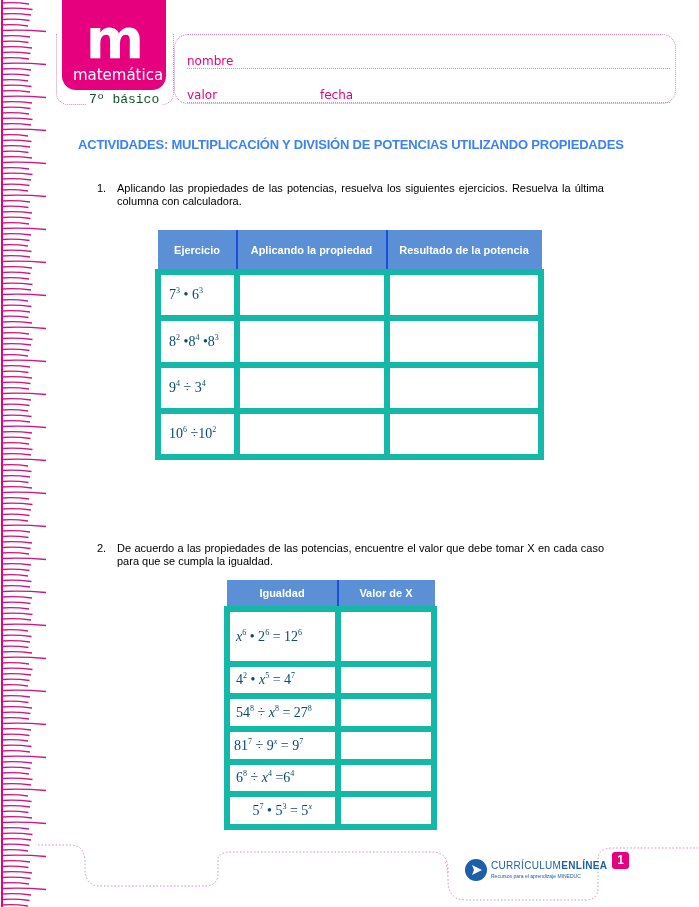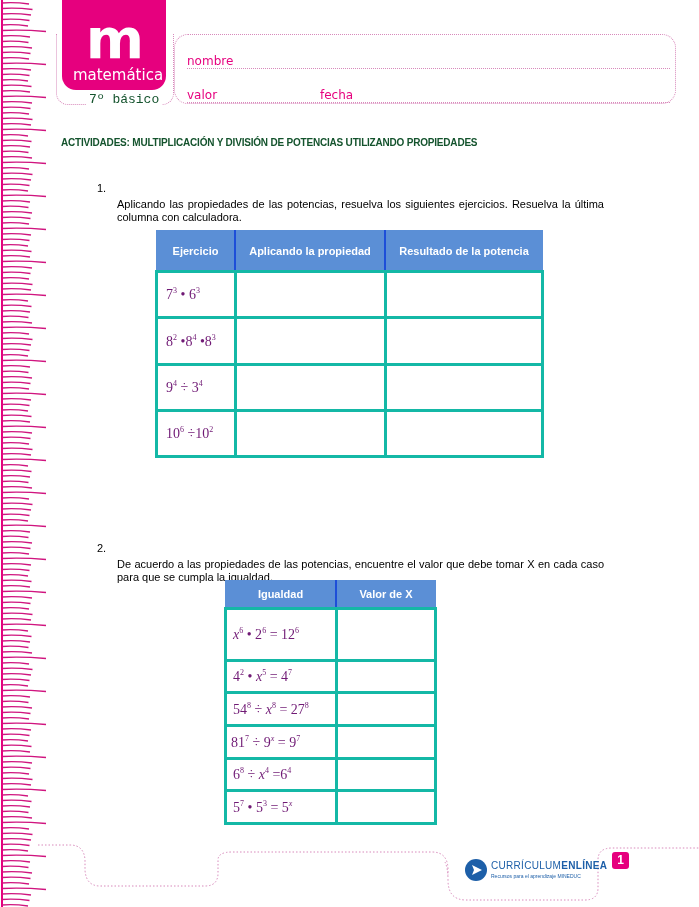--- a/index.html
+++ b/index.html
@@ -5,28 +5,28 @@
   html, body { margin: 0; padding: 0; }
   body { width: 699px; height: 907px; position: relative; background: #ffffff; overflow: hidden; font-family: "Liberation Sans", sans-serif; }
   .spiral { position: absolute; left: 0; top: 0; width: 48px; height: 907px; }
   .logo-box { position: absolute; left: 62px; top: 0; width: 104px; height: 90px; background: #e6007e; border-radius: 0 0 14px 14px; }
   .logo-m { position: absolute; left: 0; width: 104px; top: 14px; text-align: center; color: #fff; font-size: 56px; font-weight: bold; line-height: 50px; font-family: "DejaVu Sans", sans-serif; letter-spacing: -2px; }
   .logo-sub { position: absolute; left: 0; width: 112px; top: 66px; text-align: center; color: #fff; font-size: 15px; font-family: "DejaVu Sans", sans-serif; }
   .grade { position: absolute; left: 86px; top: 92px; color: #14532d; font-size: 13px; font-family: Liberation Mono, monospace; background: #fff; padding: 0 3px; }
   .dot-frame { position: absolute; border: 1px dotted #d889bb; border-radius: 14px; }
   .field-label { position: absolute; color: #e6007e; font-size: 12px; font-family: "DejaVu Sans", sans-serif; }
   .field-line { position: absolute; border-bottom: 1px dotted #d889bb; height: 0; }
-  .title { position: absolute; left: 61px; top: 137px; font-size: 10px; font-weight: bold; color: #14532d; letter-spacing: -0.2px; }
+  .title { position: absolute; left: 78px; top: 137px; font-size: 13px; font-weight: bold; color: #3b82f6; letter-spacing: -0.2px; }
   .q { position: absolute; font-size: 11px; color: #000; line-height: 13px; }
   .q .num { position: absolute; left: 0; top: 0; }
-  .q .txt { position: absolute; left: 20px; top: 0; text-align: justify; margin-top: 16px; }
+  .q .txt { position: absolute; left: 20px; top: 0; text-align: justify; }
   table { border-collapse: collapse; position: absolute; }
   th { background: #5b8fd6; color: #fff; font-size: 11px; font-weight: bold; border: 1px solid #000; border-top-color: #5b8fd6; border-left-color:#5b8fd6; border-right-color:#5b8fd6; }
   th + th { border-left: 2px solid #1d4ed8; }
-  td { border: 3px solid #14b8a6; font-family: "Liberation Serif", serif; font-size: 14px; padding: 0 8px; color: #701a75; }
+  td { border: 6px solid #14b8a6; font-family: "Liberation Serif", serif; font-size: 14px; padding: 0 8px; color: #0c4a6e; }
   td sup { font-size: 8px; vertical-align: 6px; }
   .footer-logo { position: absolute; left: 465px; top: 856px; width: 150px; height: 30px; }
   .page-num { position: absolute; left: 612px; top: 852px; width: 17px; height: 17px; background: #e6007e; color: #fff; font-weight: bold; font-size: 12px; text-align: center; line-height: 17px; border-radius: 3px; }
 </style>
 </head>
 <body>
 
 <svg class="spiral" viewBox="0 0 48 907" preserveAspectRatio="none">
   <line x1="2" y1="0" x2="2" y2="907" stroke="#e6007e" stroke-width="2"></line>
   <g id="spir" stroke="#d0157f" stroke-width="1.3" fill="none">
@@ -278,21 +278,21 @@
     </tr>
     <tr style="height:33px;">
       <td style="padding:0 4px;">81<sup>7</sup> ÷ 9<sup><i>x</i></sup> = 9<sup>7</sup></td>
       <td></td>
     </tr>
     <tr style="height:32px;">
       <td style="padding:0 6px;">6<sup>8</sup> ÷ <i>x</i><sup>4</sup> =6<sup>4</sup></td>
       <td></td>
     </tr>
     <tr style="height:33px;">
-      <td style="padding:0 6px;">5<sup>7</sup> • 5<sup>3</sup> = 5<sup><i>x</i></sup></td>
+      <td style="padding:0 6px;text-align:center;">5<sup>7</sup> • 5<sup>3</sup> = 5<sup><i>x</i></sup></td>
       <td></td>
     </tr>
   </tbody>
 </table>
 
 <svg style="position:absolute; left:0; top:840px;" width="699" height="67">
   <path d="M38 5 L70 5 Q84 5 85 20 L85 30 Q86 46 100 46 L205 46 Q218 46 218 33 L218 20 Q218 12 232 12 L432 12 Q448 12 448 30 L448 35" fill="none" stroke="#d889bb" stroke-width="1" stroke-dasharray="1.5 2"></path>
   <path d="M440 25 Q448 30 448 40 L448 55 Q448 60 440 60" fill="none" stroke="none"></path>
   <path d="M445 22 Q448 28 448 40 Q448 60 466 60 L585 60 Q598 60 598 48 L598 20 Q598 8 612 8 L699 8" fill="none" stroke="#d889bb" stroke-width="1" stroke-dasharray="1.5 2"></path>
 </svg>

